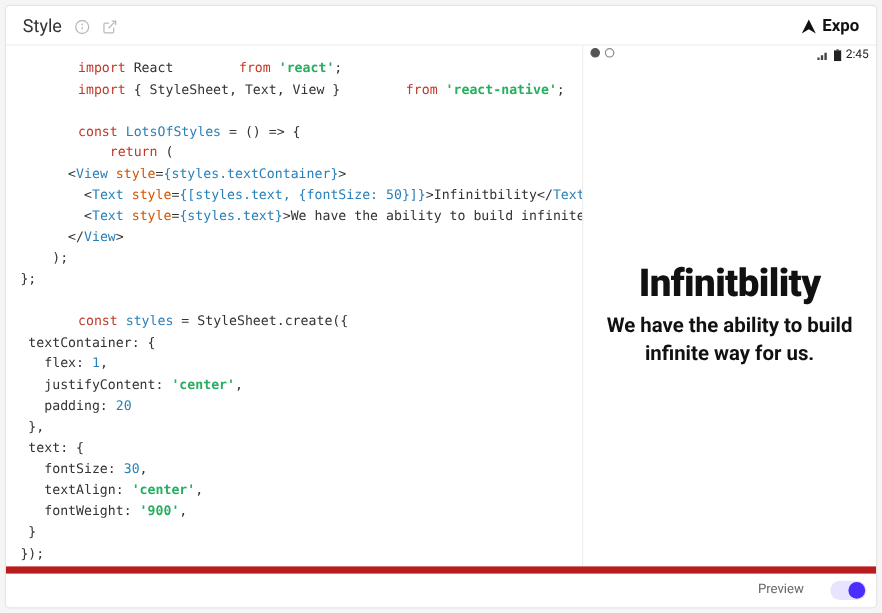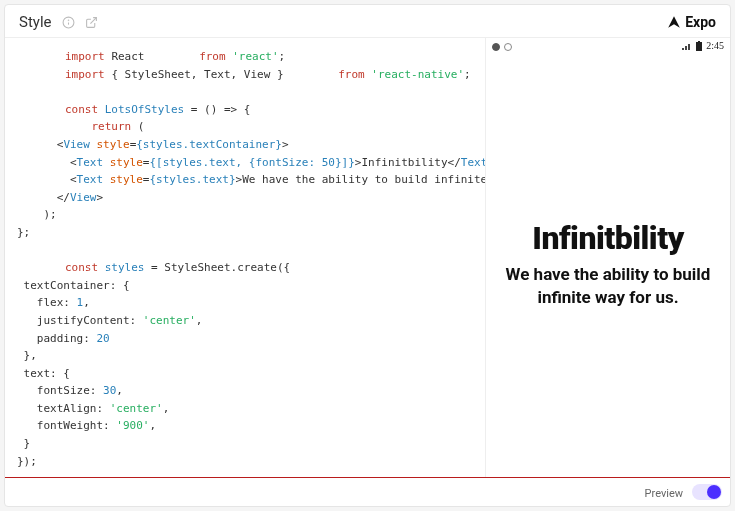--- a/index.html
+++ b/index.html
@@ -6,33 +6,33 @@
   body { font-family: -apple-system, BlinkMacSystemFont, "Segoe UI", Roboto, Arial, sans-serif; background: #f5f5f5; width: 735px; height: 511px; overflow: hidden; }
   .card { background: #fff; border: 1px solid #e5e5e5; border-radius: 4px; margin: 4px; height: 503px; display: flex; flex-direction: column; }
   .header { display: flex; align-items: center; justify-content: space-between; padding: 8px 14px 6px 14px; border-bottom: 1px solid #eee; }
   .header-left { display: flex; align-items: center; gap: 10px; }
   .header-title { font-size: 15px; color: #333; font-weight: 400; }
   .header-icon { color: #aaa; display: inline-flex; }
   .header-right { display: flex; align-items: center; gap: 4px; font-size: 14px; font-weight: 700; color: #111; text-align: right; }
   .main { flex: 1; display: flex; min-height: 0; }
   .code-pane { flex: 1; padding: 10px 6px 6px 12px; font-family: Consolas, Menlo, monospace; font-size: 11px; line-height: 1.6; color: #333; overflow: hidden; white-space: pre; }
   .kw-red { color: #c0392b; margin-left: 48px; }
-  .kw-green { color: #27ae60; font-weight: 400; }
+  .kw-green { color: #27ae60; font-weight: 700; }
   .kw-blue { color: #2980b9; }
   .kw-orange { color: #d35400; }
   .preview-pane { width: 245px; border-left: 1px solid #eee; display: flex; flex-direction: column; }
-  .device-top { display: flex; align-items: flex-end; justify-content: space-between; padding: 2px 6px 0 6px; font-size: 10px; color: #222; font-family: Liberation Serif, serif; }
+  .device-top { display: flex; align-items: flex-start; justify-content: space-between; padding: 2px 6px 0 6px; font-size: 10px; color: #222; }
   .dots { display: flex; gap: 4px; }
   .dot { width: 8px; height: 8px; border-radius: 50%; border: 1px solid #888; }
   .dot.filled { background: #555; border-color: #555; }
   .status-right { display: flex; align-items: center; gap: 3px; }
   .preview-content { flex: 1; display: flex; flex-direction: column; justify-content: center; align-items: center; padding: 10px 10px; text-align: center; }
   .big-title { font-size: 32px; font-weight: 900; letter-spacing: -0.5px; color: #111; }
   .sub-text { font-size: 17px; font-weight: 700; color: #111; margin-top: 6px; line-height: 1.35; }
-  .bottom-bar { display: flex; align-items: flex-end; justify-content: flex-end; gap: 9px; padding: 6px 8px; border-top: 1px solid #b91c1c; font-size: 11px; color: #666; }
+  .bottom-bar { display: flex; align-items: flex-start; justify-content: flex-end; gap: 22px; padding: 6px 8px; border-top: 6px solid #b91c1c; font-size: 11px; color: #666; }
   .toggle { width: 30px; height: 16px; border-radius: 10px; background: #e8e3ff; position: relative; }
   .toggle::after { content: ""; position: absolute; right: 1px; top: 1px; width: 14px; height: 14px; border-radius: 50%; background: #4b2eff; }
   .seg { display: flex; border: 1px solid #ddd; border-radius: 3px; overflow: hidden; }
   .seg span { padding: 3px 8px; font-size: 11px; color: #555; border-right: 1px solid #ddd; cursor: pointer; }
   .seg span:last-child { border-right: none; }
   .seg span.active { background: #4b2eff; color: #fff; }
   .signal svg, .battery svg { display: block; }
 </style>
 </head>
 <body>

